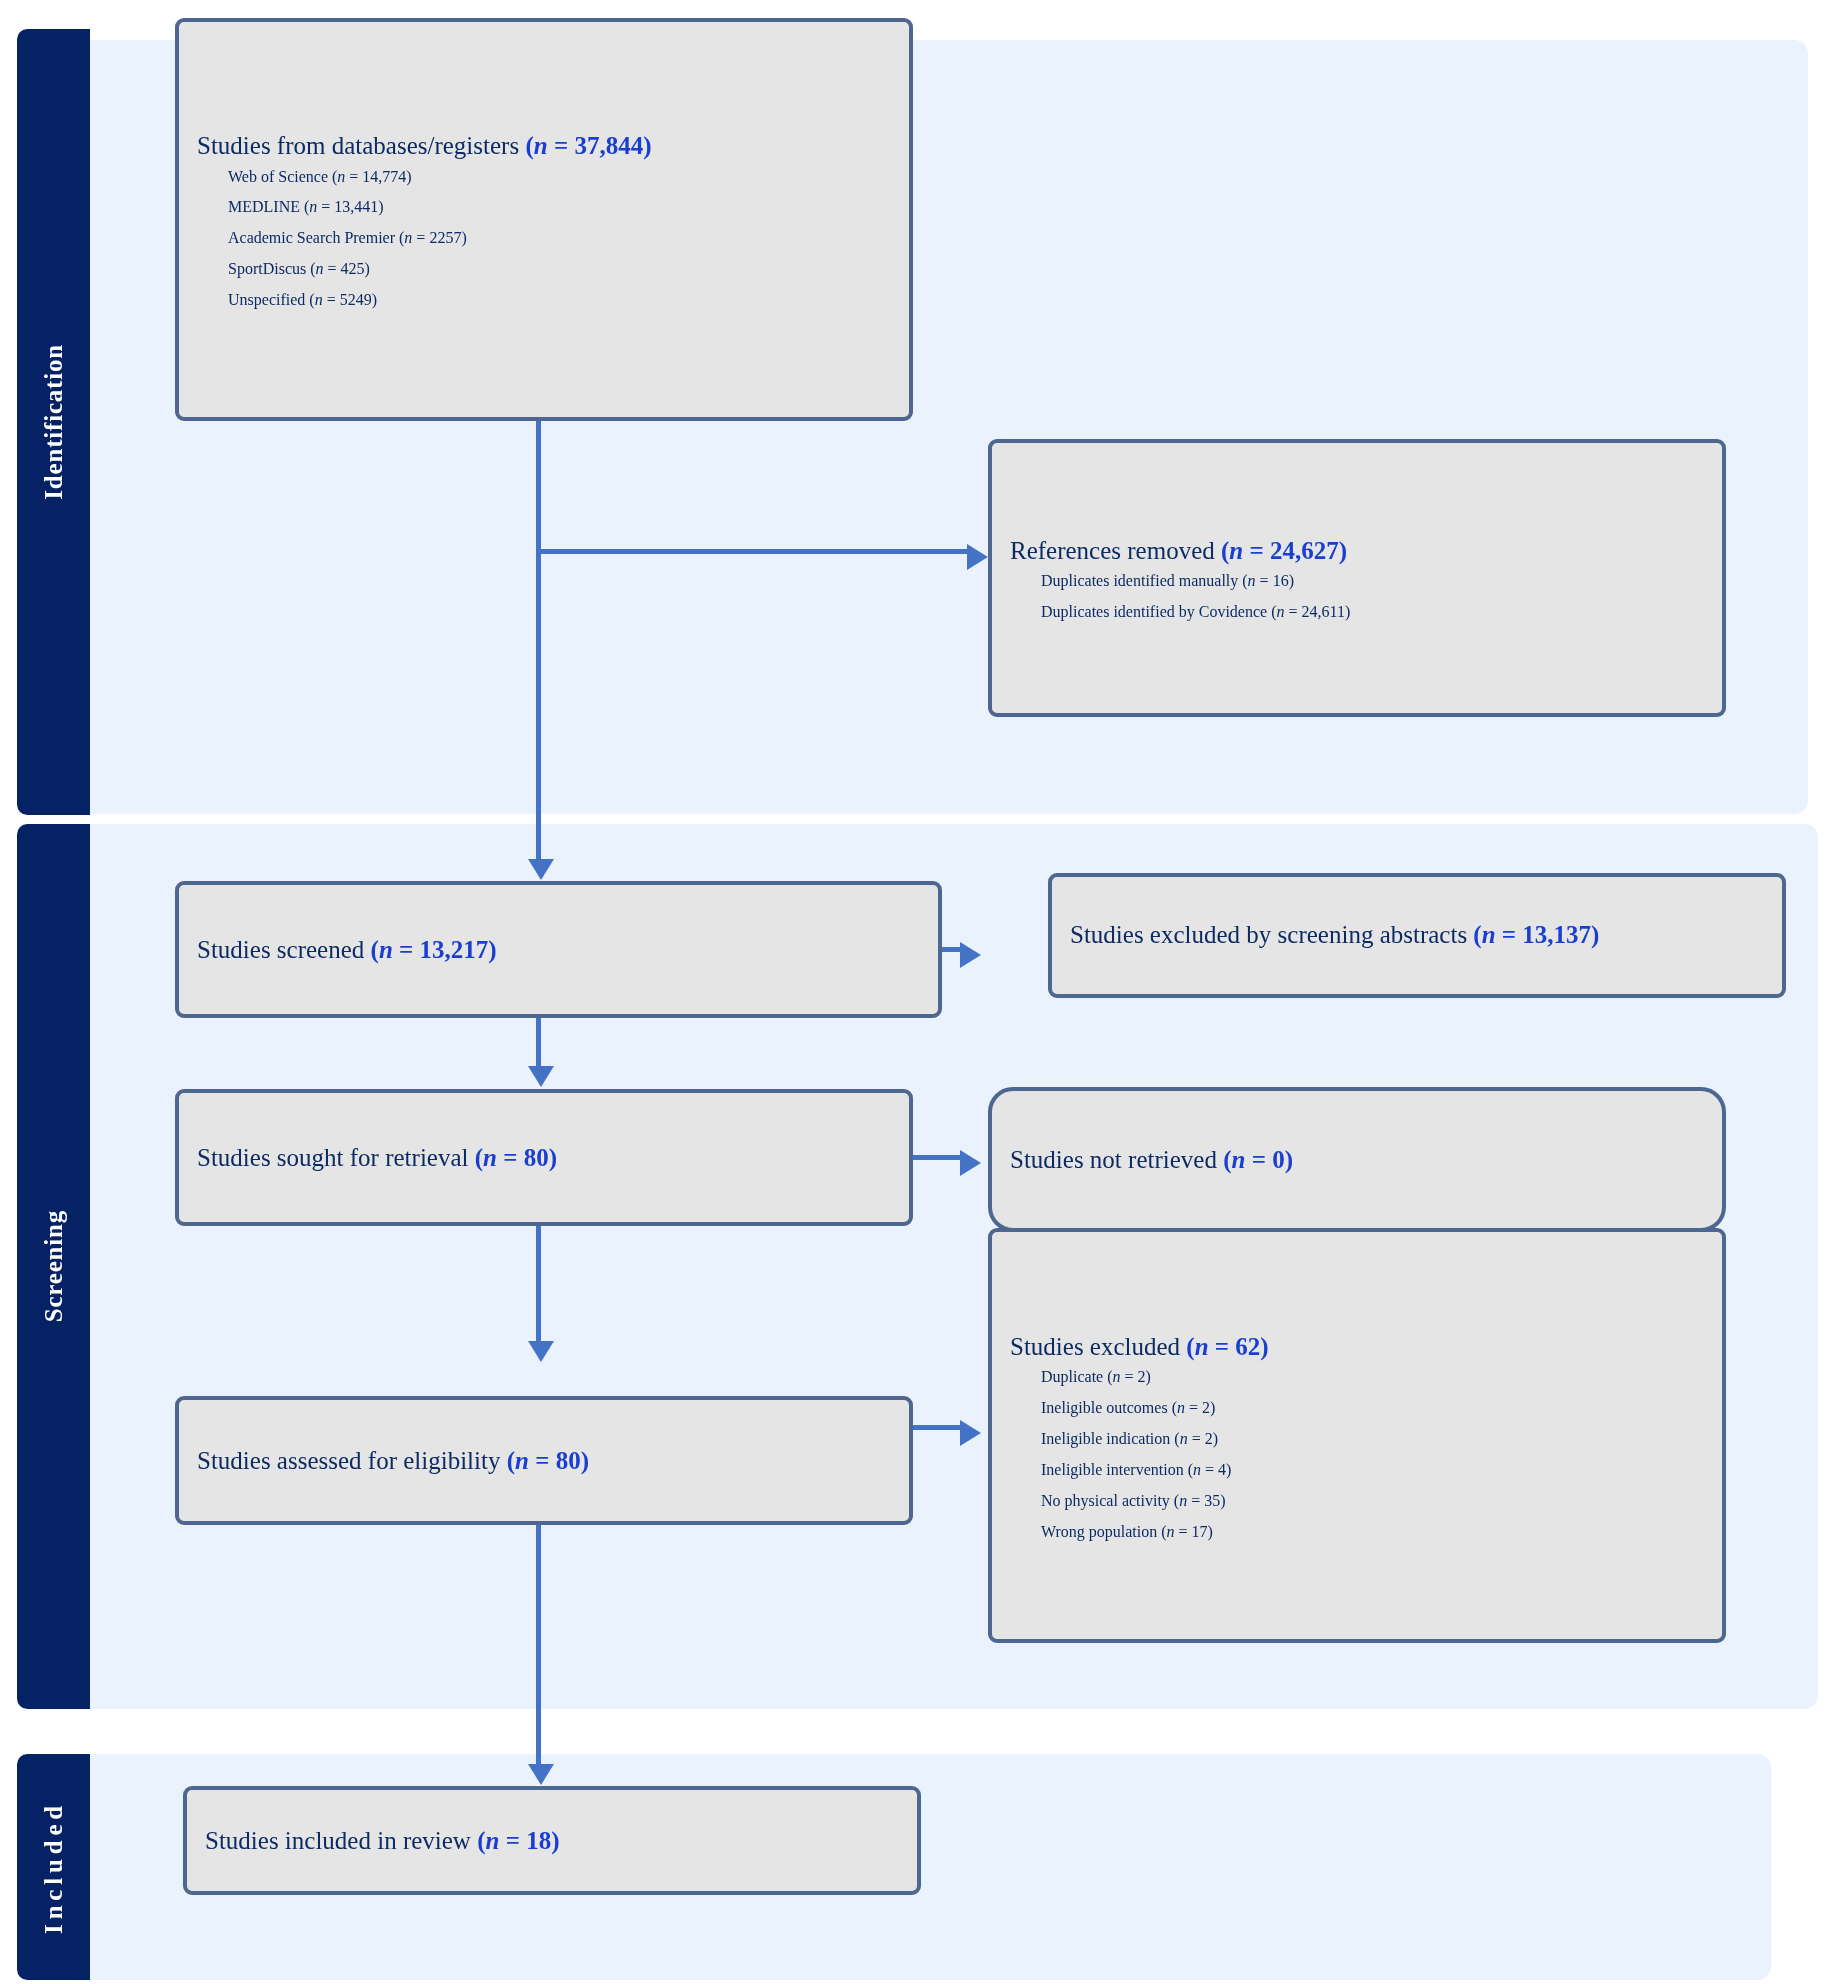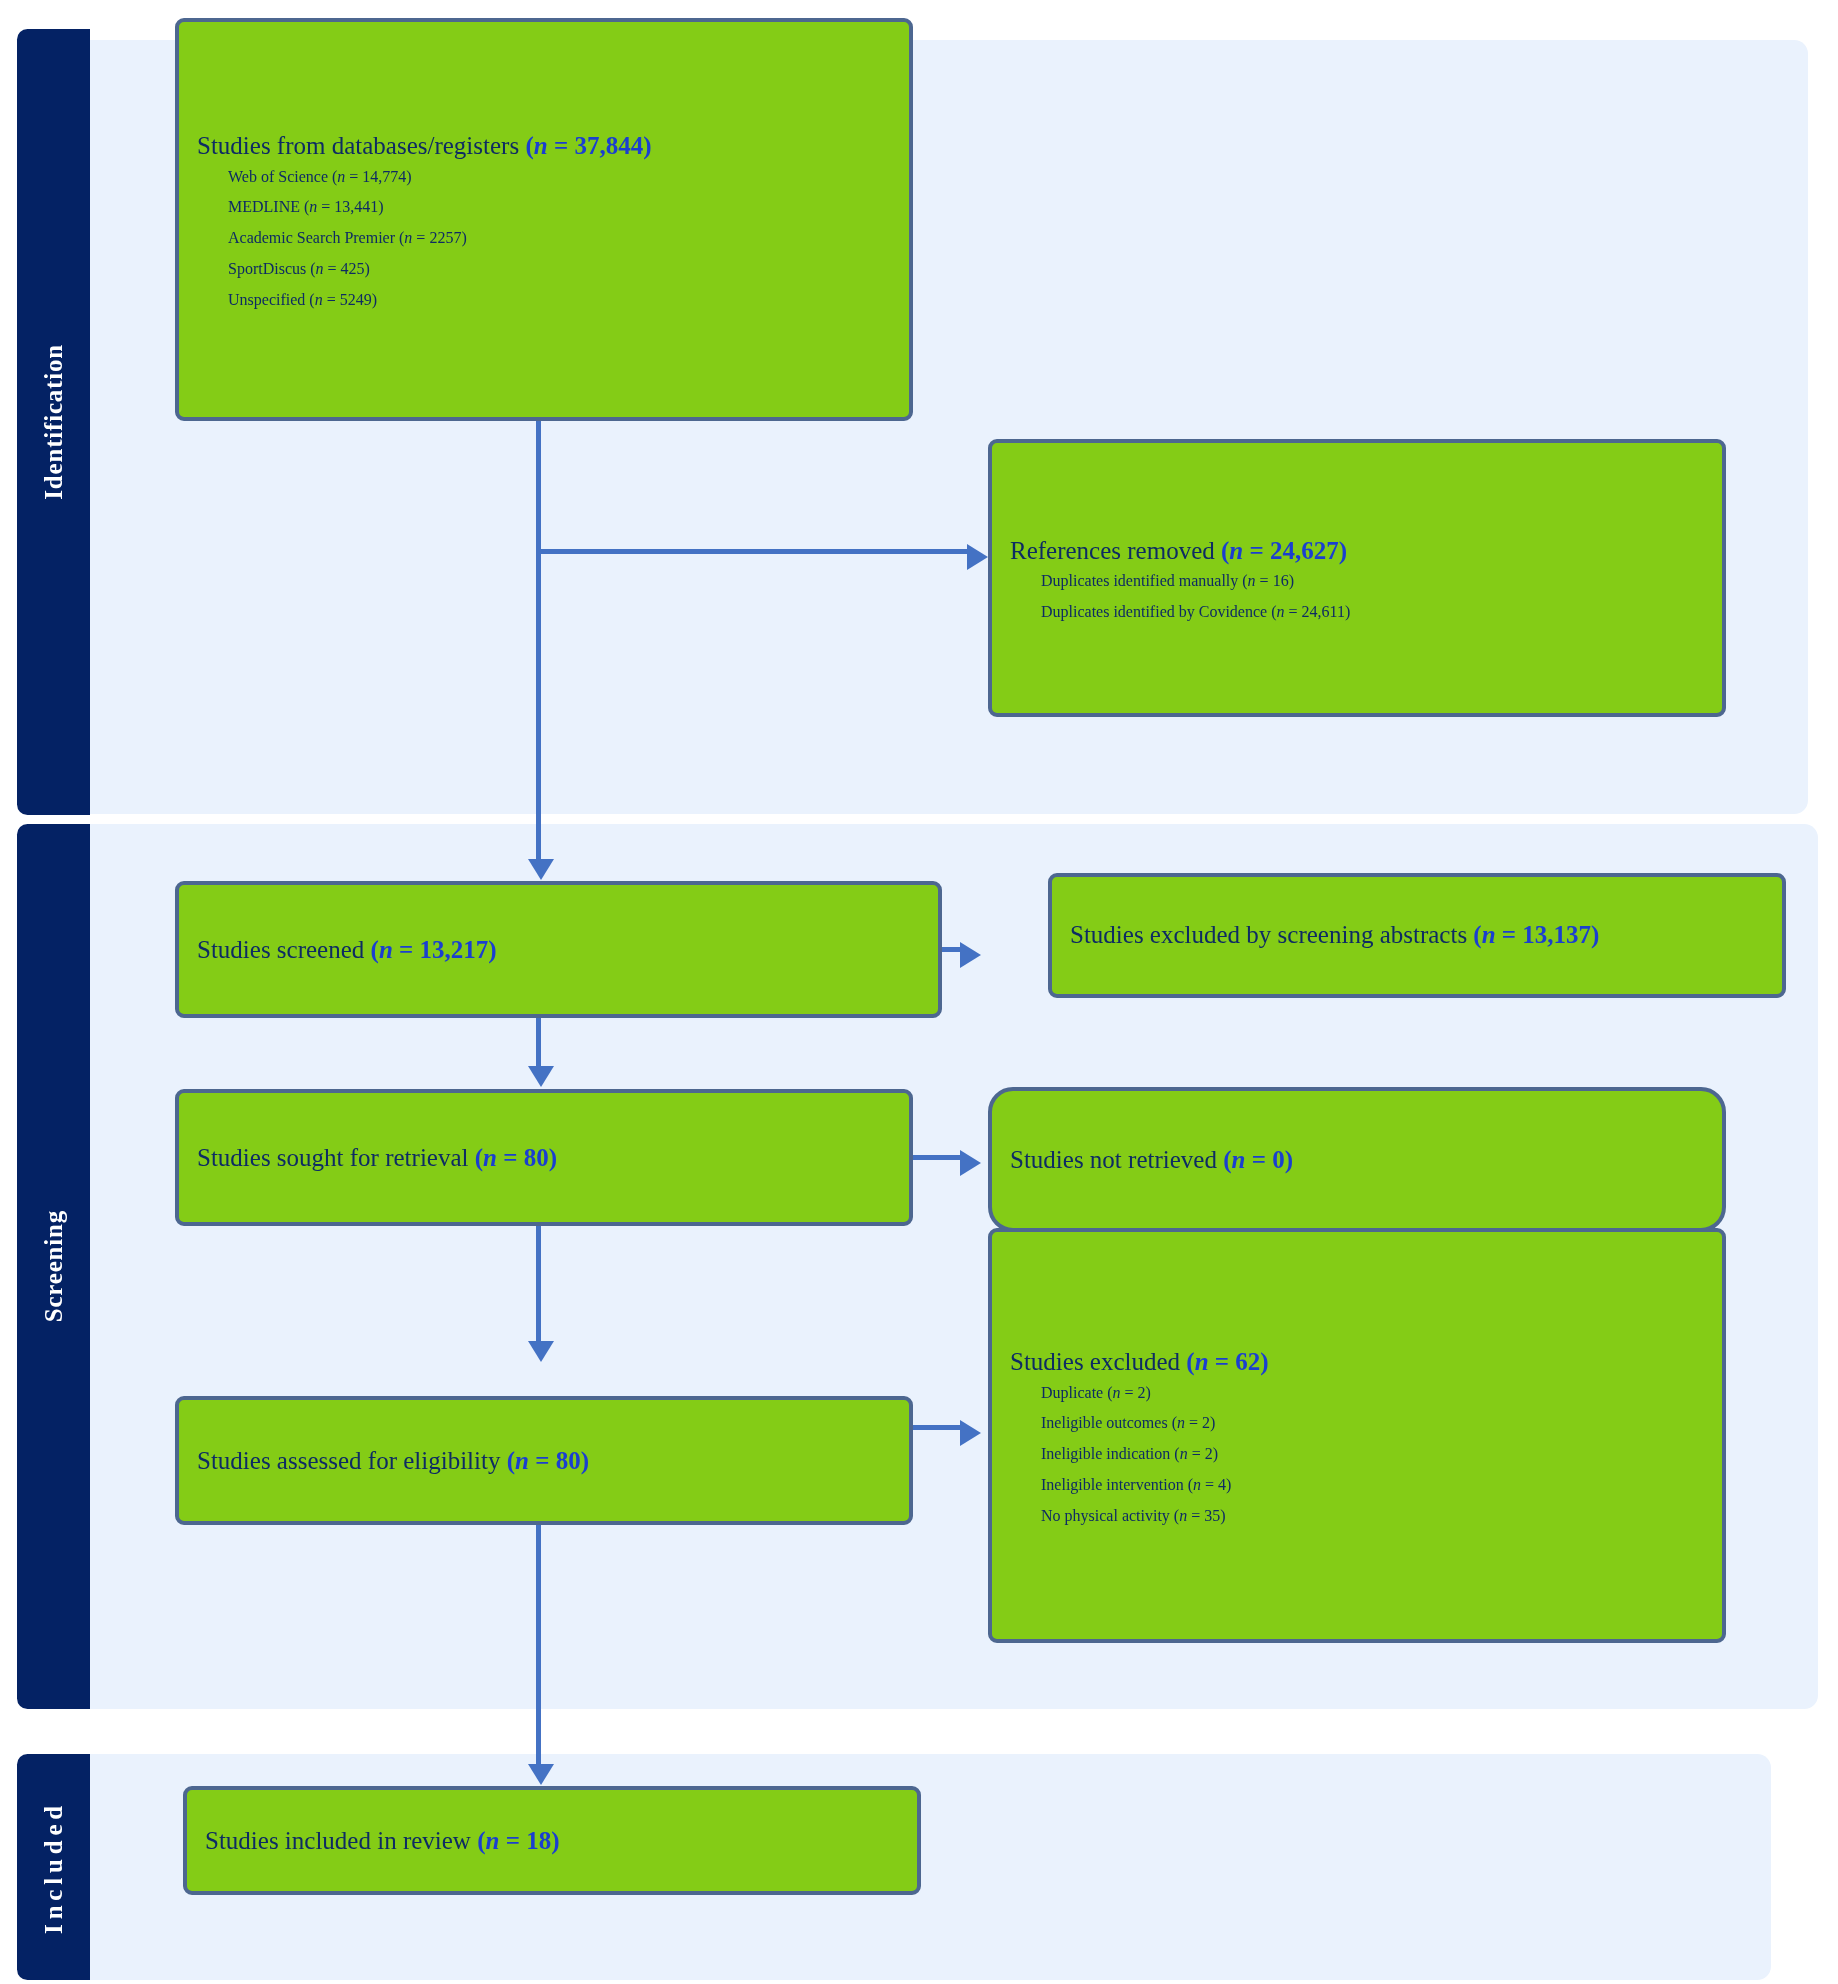--- a/index.html
+++ b/index.html
@@ -47,21 +47,21 @@
     font-size: 25px;
     letter-spacing: 0.8px;
     white-space: nowrap;
     color: #ffffff;
   }
   .stagebar-included .label { letter-spacing: 4.8px; }
 
   
   .fbox {
     position: absolute;
-    background: #84cc16;
+    background: #e5e5e5;
     border: 4.4px solid #4d6790;
     border-radius: 9px;
     box-sizing: border-box;
     padding: 13.7px 18px;
     display: flex;
     flex-direction: column;
     justify-content: center;
   }
   .fbox .headline {
     font-size: 25px;
@@ -229,20 +229,21 @@
   </div>
 
   <div class="fbox box-excluded">
     <div class="headline"><span>Studies excluded </span><span class="n">(<i>n</i> = 62)</span></div>
     <ul class="sublist">
       <li>Duplicate (<i>n</i> = 2)</li>
       <li>Ineligible outcomes (<i>n</i> = 2)</li>
       <li>Ineligible indication (<i>n</i> = 2)</li>
       <li>Ineligible intervention (<i>n</i> = 4)</li>
       <li>No physical activity (<i>n</i> = 35)</li>
+      <li>Wrong population (<i>n</i> = 17)</li>
     </ul>
   </div>
 
   <div class="fbox box-included">
     <div class="headline"><span>Studies included in review </span><span class="n">(<i>n</i> = 18)</span></div>
   </div>
 
 </div>
 
 

